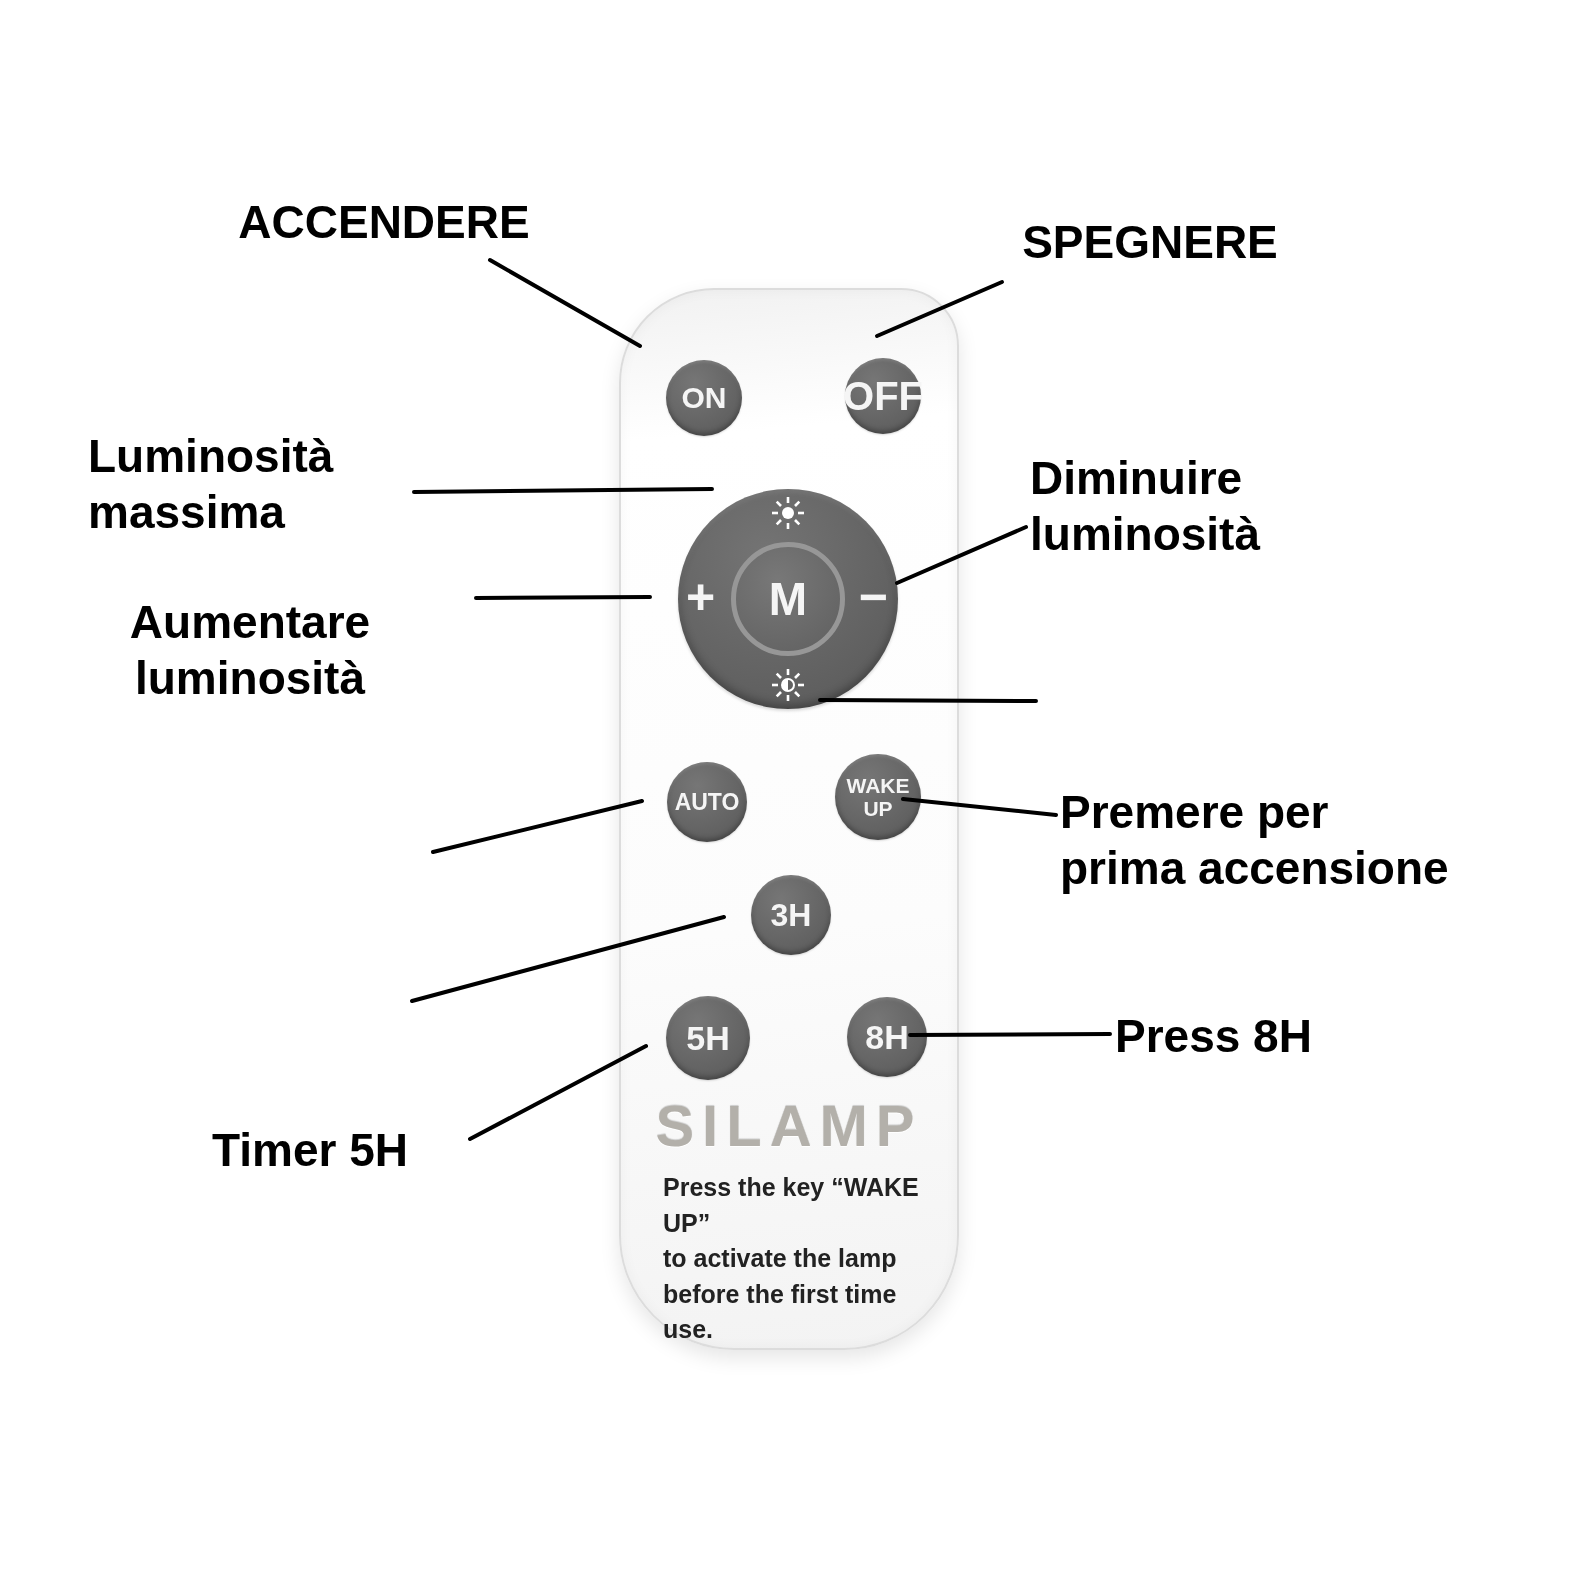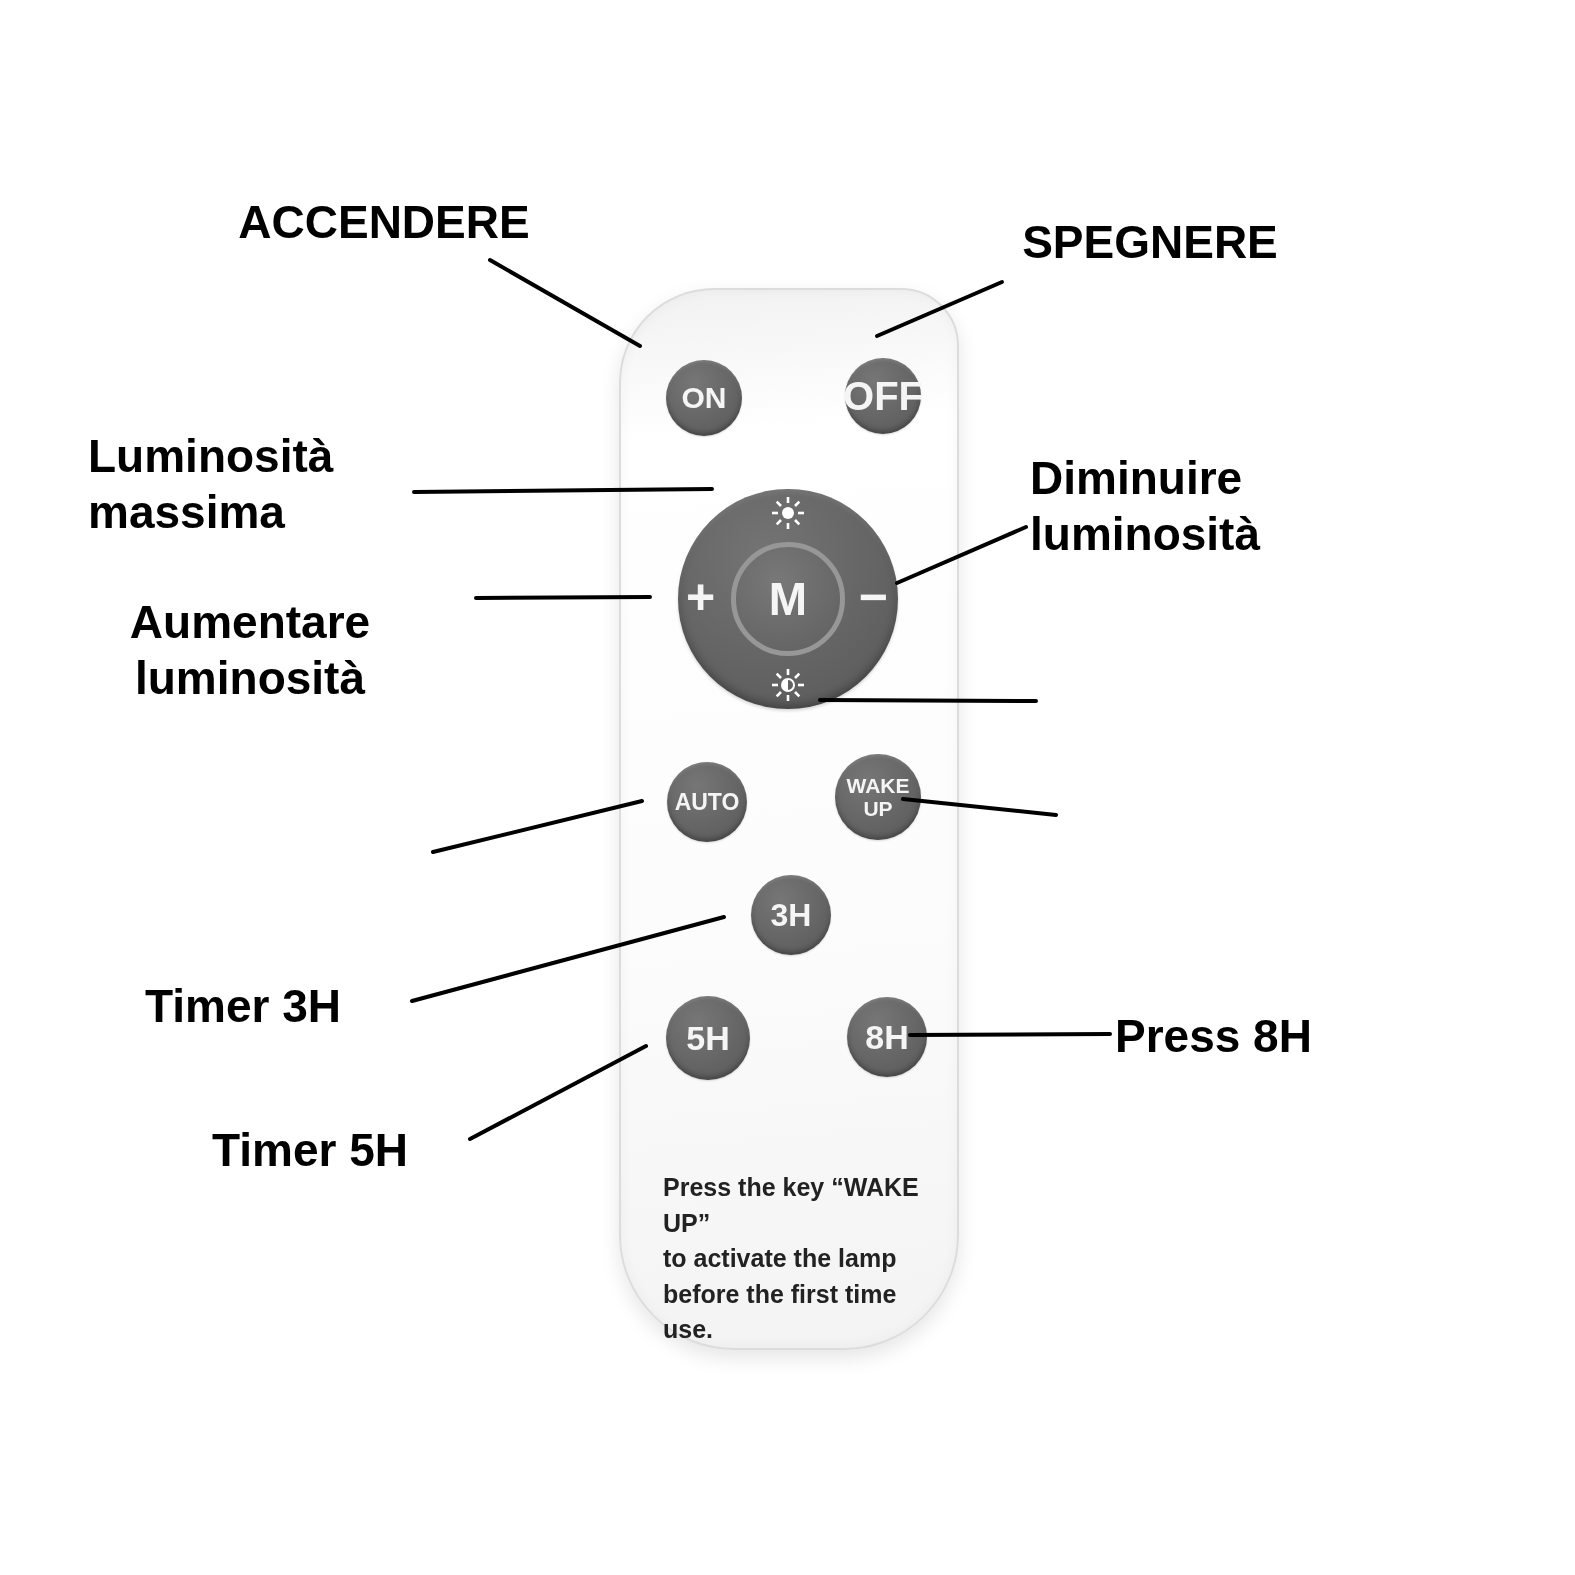--- a/index.html
+++ b/index.html
@@ -160,24 +160,25 @@
     <line x1="1056" y1="815" x2="903" y2="799"></line>
     <line x1="1110" y1="1034" x2="910" y2="1035"></line>
   </svg>
 
   <div class="label lbl-spegnere">SPEGNERE</div>
   <div class="label lbl-accendere">ACCENDERE</div>
   <div class="label lbl-lum-max">Luminosità
 massima</div>
   <div class="label lbl-aumentare">Aumentare
 luminosità</div>
-  <div class="label lbl-timer3">Timer 3H</div>
   <div class="label lbl-timer5">Timer 5H</div>
   <div class="label lbl-diminuire">Diminuire
 luminosità</div>
+  <div class="label lbl-premere">Premere per
+prima accensione</div>
   <div class="label lbl-timer8">Press 8H</div>
 
   <div class="remote">
 
     <div class="btn btn-on">ON</div>
     <div class="btn btn-off">OFF</div>
 
     <div class="pad">
       <span class="pad-icon pad-icon-top">
         <svg viewBox="0 0 36 36" width="36" height="36">
@@ -215,19 +216,20 @@
       </span>
     </div>
 
     <div class="btn btn-auto">AUTO</div>
     <div class="btn btn-wake">WAKE
 UP</div>
     <div class="btn btn-3h">3H</div>
     <div class="btn btn-5h">5H</div>
     <div class="btn btn-8h">8H</div>
 
+    <div class="brand">SILAMP</div>
     <div class="instructions">Press the key “WAKE UP”
 to activate the lamp
 before the first time
 use.</div>
   </div>
 
 </div>
 
 </body></html>

